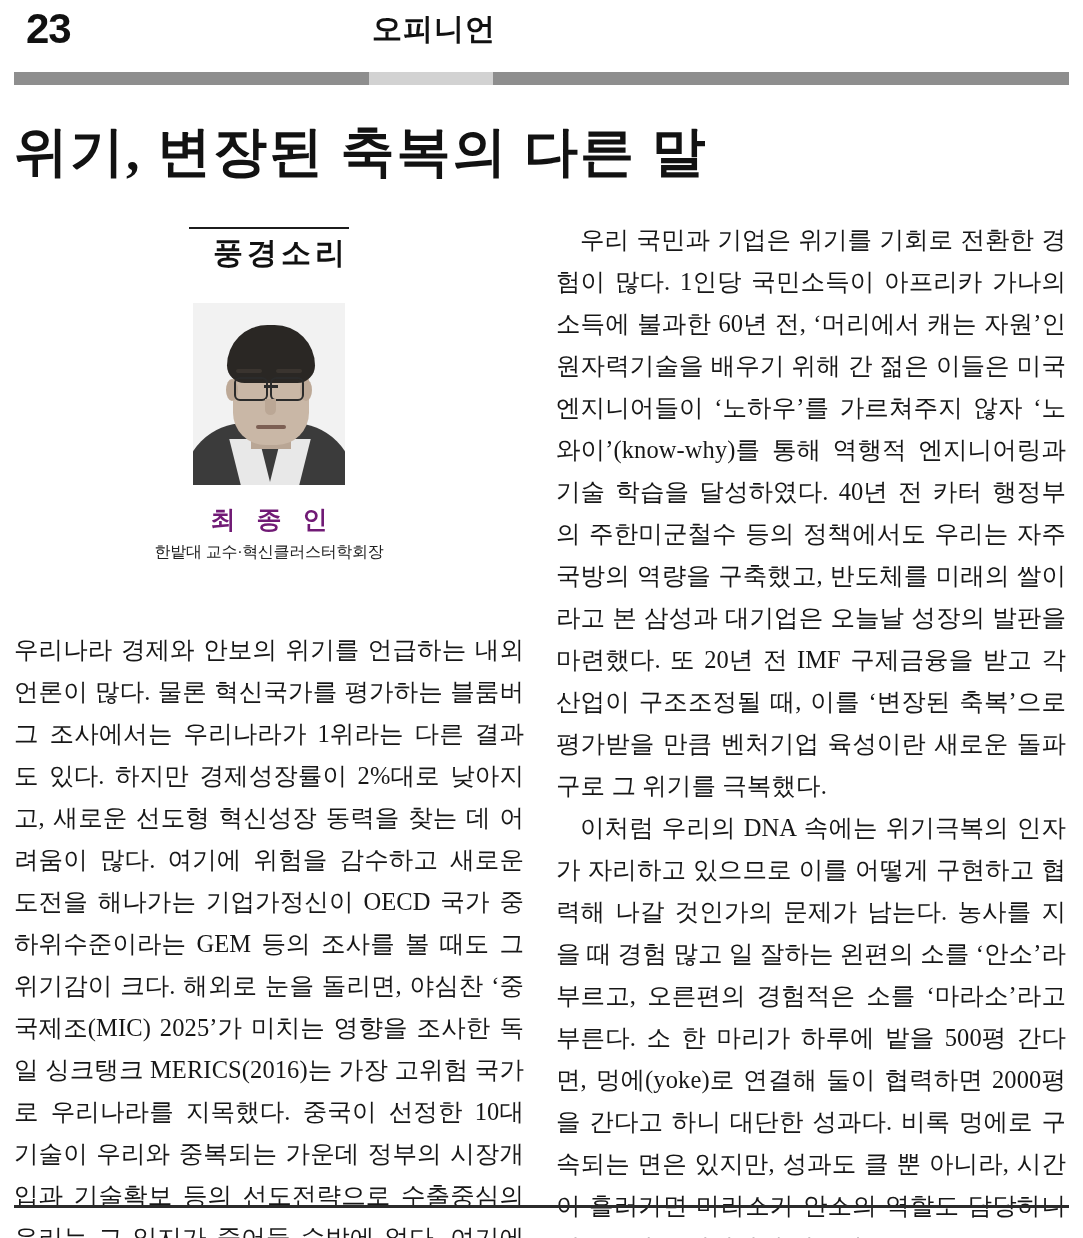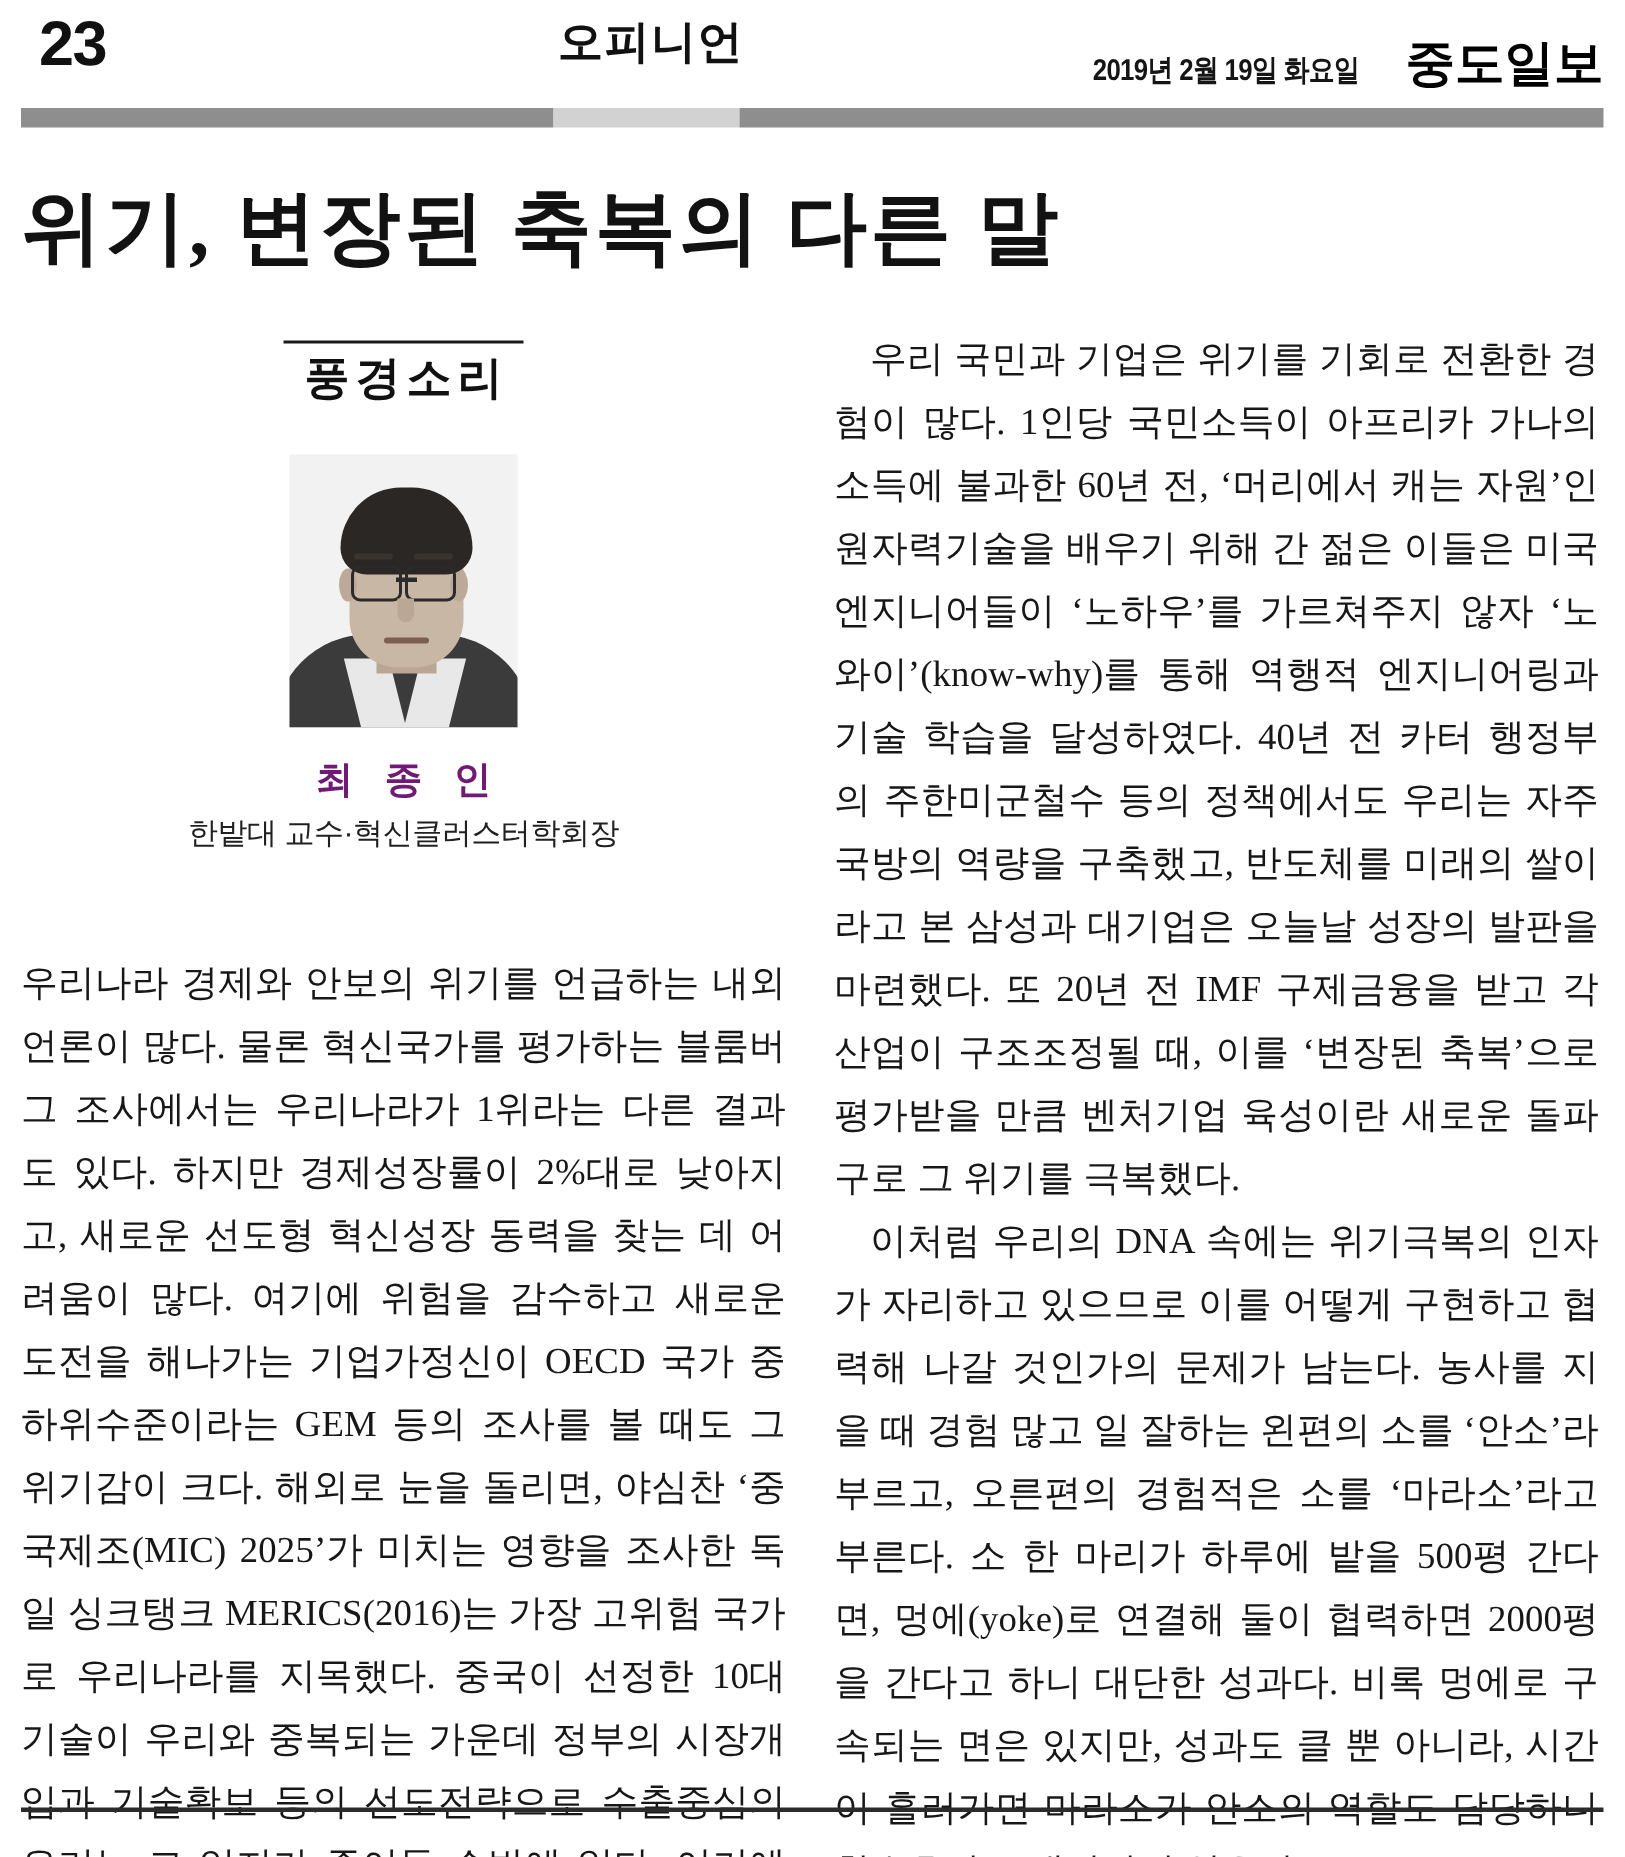--- a/index.html
+++ b/index.html
@@ -117,21 +117,21 @@
     flex: 0 0 510px;
   }
 
   
   .byline {
     text-align: center;
     padding-top: 8px;
   }
   .column-brand-wrap {
     display: inline-block;
-    text-align: center;
+    text-align: right;
   }
   .brand-rule {
     width: 160px;
     height: 2px;
     background: #1c1c1c;
     margin: 0 auto 6px auto;
   }
   .column-brand {
     font-family: "Liberation Sans", "DejaVu Sans", sans-serif;
     font-weight: bold;
@@ -187,21 +187,21 @@
     font-family: "Liberation Sans", "DejaVu Sans", sans-serif;
     font-weight: bold;
     font-size: 25px;
     letter-spacing: 7px;
     color: #701a75;
     padding-left: 7px;
   }
   .author-affil {
     margin-top: 6px;
     font-family: "Liberation Sans", "DejaVu Sans", sans-serif;
-    font-size: 20px;
+    font-size: 16px;
     letter-spacing: -0.3px;
     color: #202020;
   }
 
   
   .article-text {
     font-family: "Liberation Serif", "DejaVu Serif", serif;
     font-size: 24.5px;
     line-height: 42px;
     color: #171717;
@@ -231,24 +231,20 @@
 </head>
 <body>
 
 <div class="page">
 
   <div class="masthead">
     <div class="page-number">23</div>
 
     <div class="section-label">오피니언</div>
 
-    <div class="issue-block">
-      <span class="issue-date">2019년 2월 19일 화요일</span>
-      <span class="paper-name">중도일보</span>
-    </div>
   </div>
 
   <div class="rule-bar">
     <div class="rule-seg-a rule-seg-dark"></div>
     <div class="rule-seg-b rule-seg-light"></div>
     <div class="rule-seg-c rule-seg-dark"></div>
   </div>
 
   <h1 class="headline">위기, 변장된 축복의 다른 말</h1>
 

